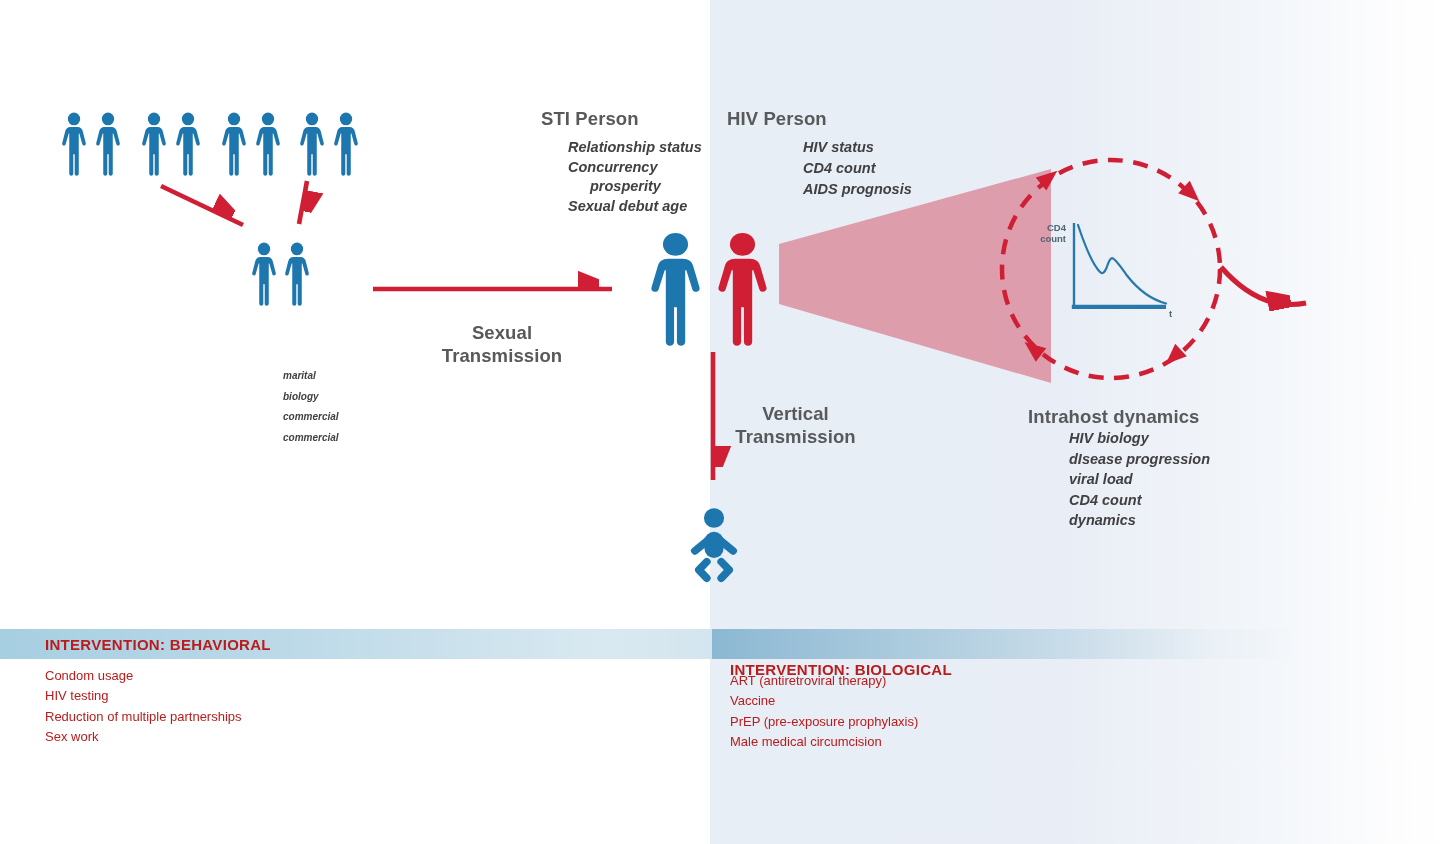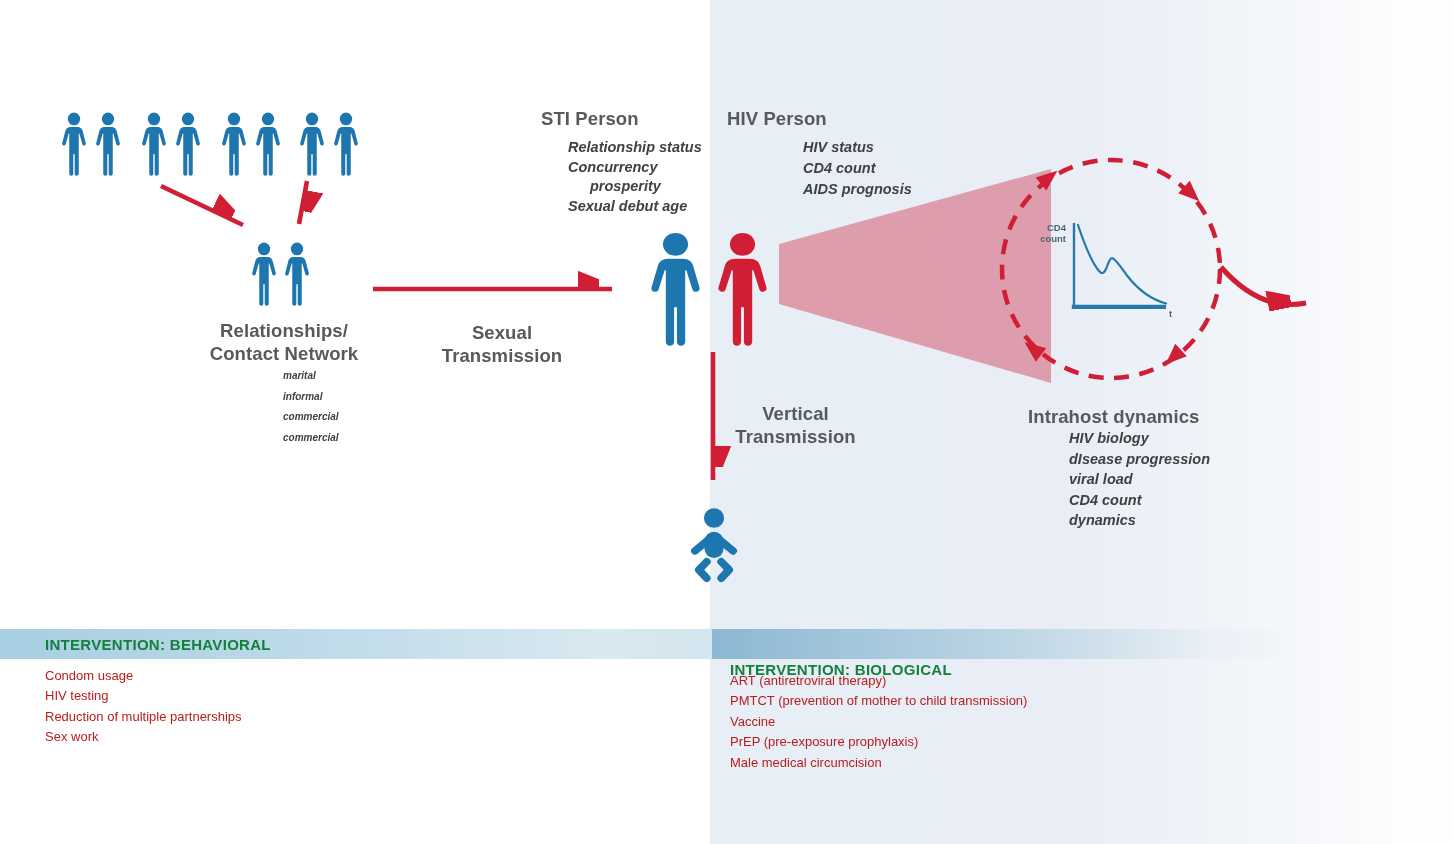--- a/index.html
+++ b/index.html
@@ -31,21 +31,21 @@
   .attr-list{position:absolute;font-style:italic;font-weight:bold;color:var(--text-dark,#414042);font-size:14.5px;line-height:19.5px;white-space:nowrap;}
   .attr-list .indent{padding-left:22px;}
   .lh21{line-height:21px;margin-left:48px;}
   .lh205{line-height:20.5px;}
   .fs135{font-size:10px;}
 
   .bar{position:absolute;top:629px;height:30px;}
   .bar-behavioral{left:0;width:712px;background:linear-gradient(90deg,#a6cfe1 0%,#bcd9e8 40%,#d9e9f1 85%,#d3e5ee 100%);}
   .bar-biological{left:712px;width:585px;background:linear-gradient(90deg,#8cb8d3 0%,#b7d2e2 45%,rgba(222,233,241,.35) 85%,rgba(233,240,246,0) 100%);}
 
-  .iv-header{position:absolute;font-weight:bold;font-size:15px;color:#15803d;letter-spacing:.3px;white-space:nowrap;}
+  .iv-header{position:absolute;font-weight:bold;font-size:15px;color:#b91c1c;letter-spacing:.3px;white-space:nowrap;}
   .iv-list{position:absolute;font-weight:normal;font-size:13px;color:#b91c1c;line-height:20.4px;white-space:nowrap;}
 </style>
 </head>
 <body>
 
 <div class="canvas">
 
   <div class="bg-right"></div>
   <div class="bar bar-behavioral"></div>
   <div class="bar bar-biological"></div>
@@ -122,27 +122,23 @@
     <div>Sexual debut age</div>
   </div>
 
   <div class="h-title" style="left:727px;top:107px;">HIV Person</div>
   <div class="attr-list lh21" style="left:755px;top:137px;">
     <div>HIV status</div>
     <div>CD4 count</div>
     <div>AIDS prognosis</div>
   </div>
 
-  <div class="h-title center" style="left:178px;top:319px;width:212px;">
-    <div>Relationships/</div>
-    <div>Contact Network</div>
-  </div>
   <div class="attr-list lh205 fs135" style="left:283px;top:366px;">
     <div>marital</div>
-    <div>informal</div>
+    <div>biology</div>
     <div>commercial</div>
     <div>commercial</div>
   </div>
 
   <div class="h-title center" style="left:413px;top:321px;width:178px;">
     <div>Sexual</div>
     <div>Transmission</div>
   </div>
 
   <div class="h-title center" style="left:708px;top:402px;width:175px;">
@@ -163,19 +159,18 @@
   <div class="iv-list" style="left:45px;top:666px;">
     <div>Condom usage</div>
     <div>HIV testing</div>
     <div>Reduction of multiple partnerships</div>
     <div>Sex work</div>
   </div>
 
   <div class="iv-header" style="left:730px;top:628px;margin-top:33px;">INTERVENTION: BIOLOGICAL</div>
   <div class="iv-list" style="left:730px;top:671px;">
     <div>ART (antiretroviral therapy)</div>
-    <div>PMTCT (prevention of mother to child transmission)</div>
     <div>Vaccine</div>
     <div>PrEP (pre-exposure prophylaxis)</div>
     <div>Male medical circumcision</div>
   </div>
 
 </div>
 
 </body></html>

